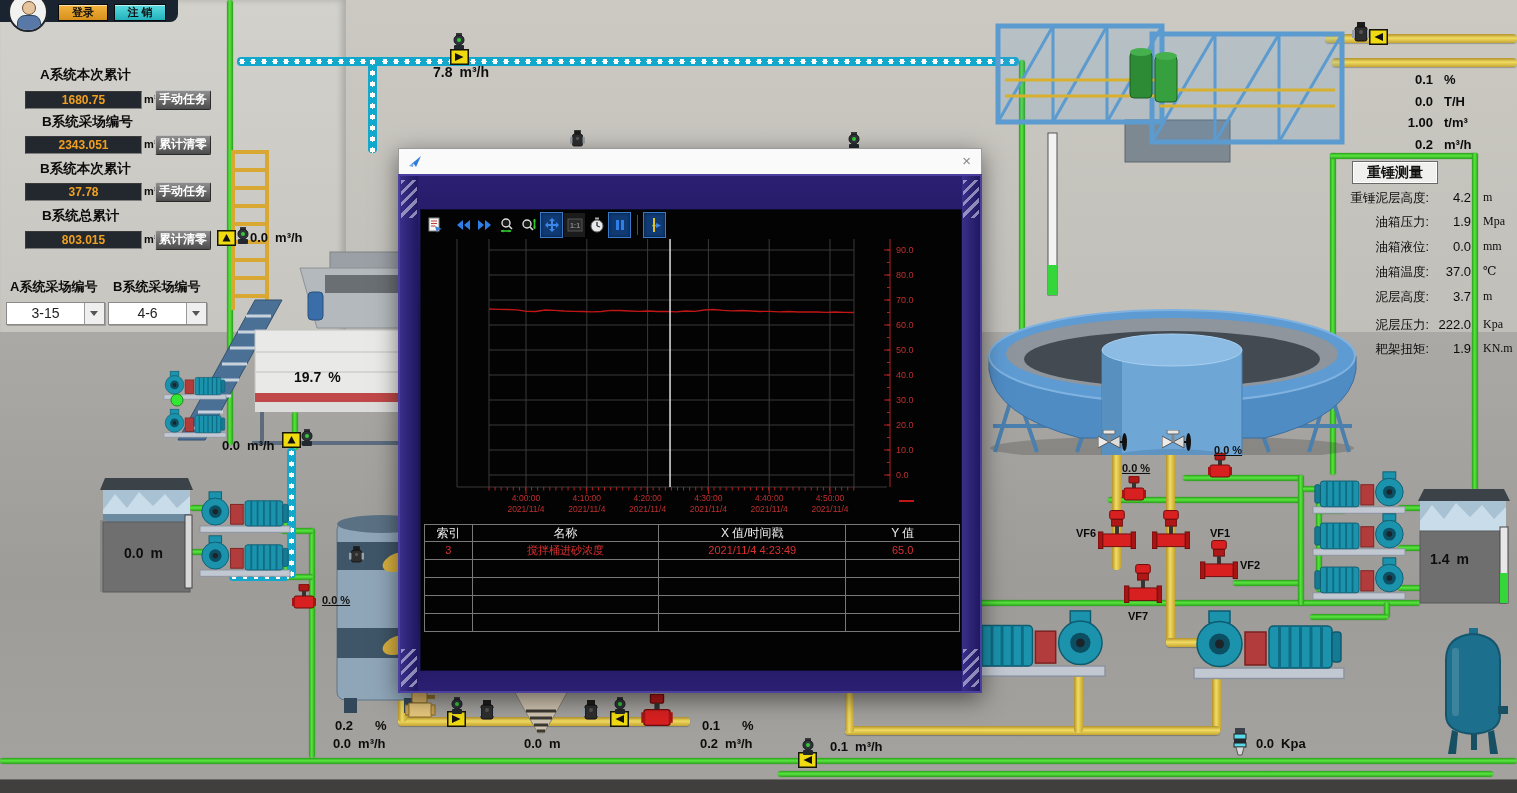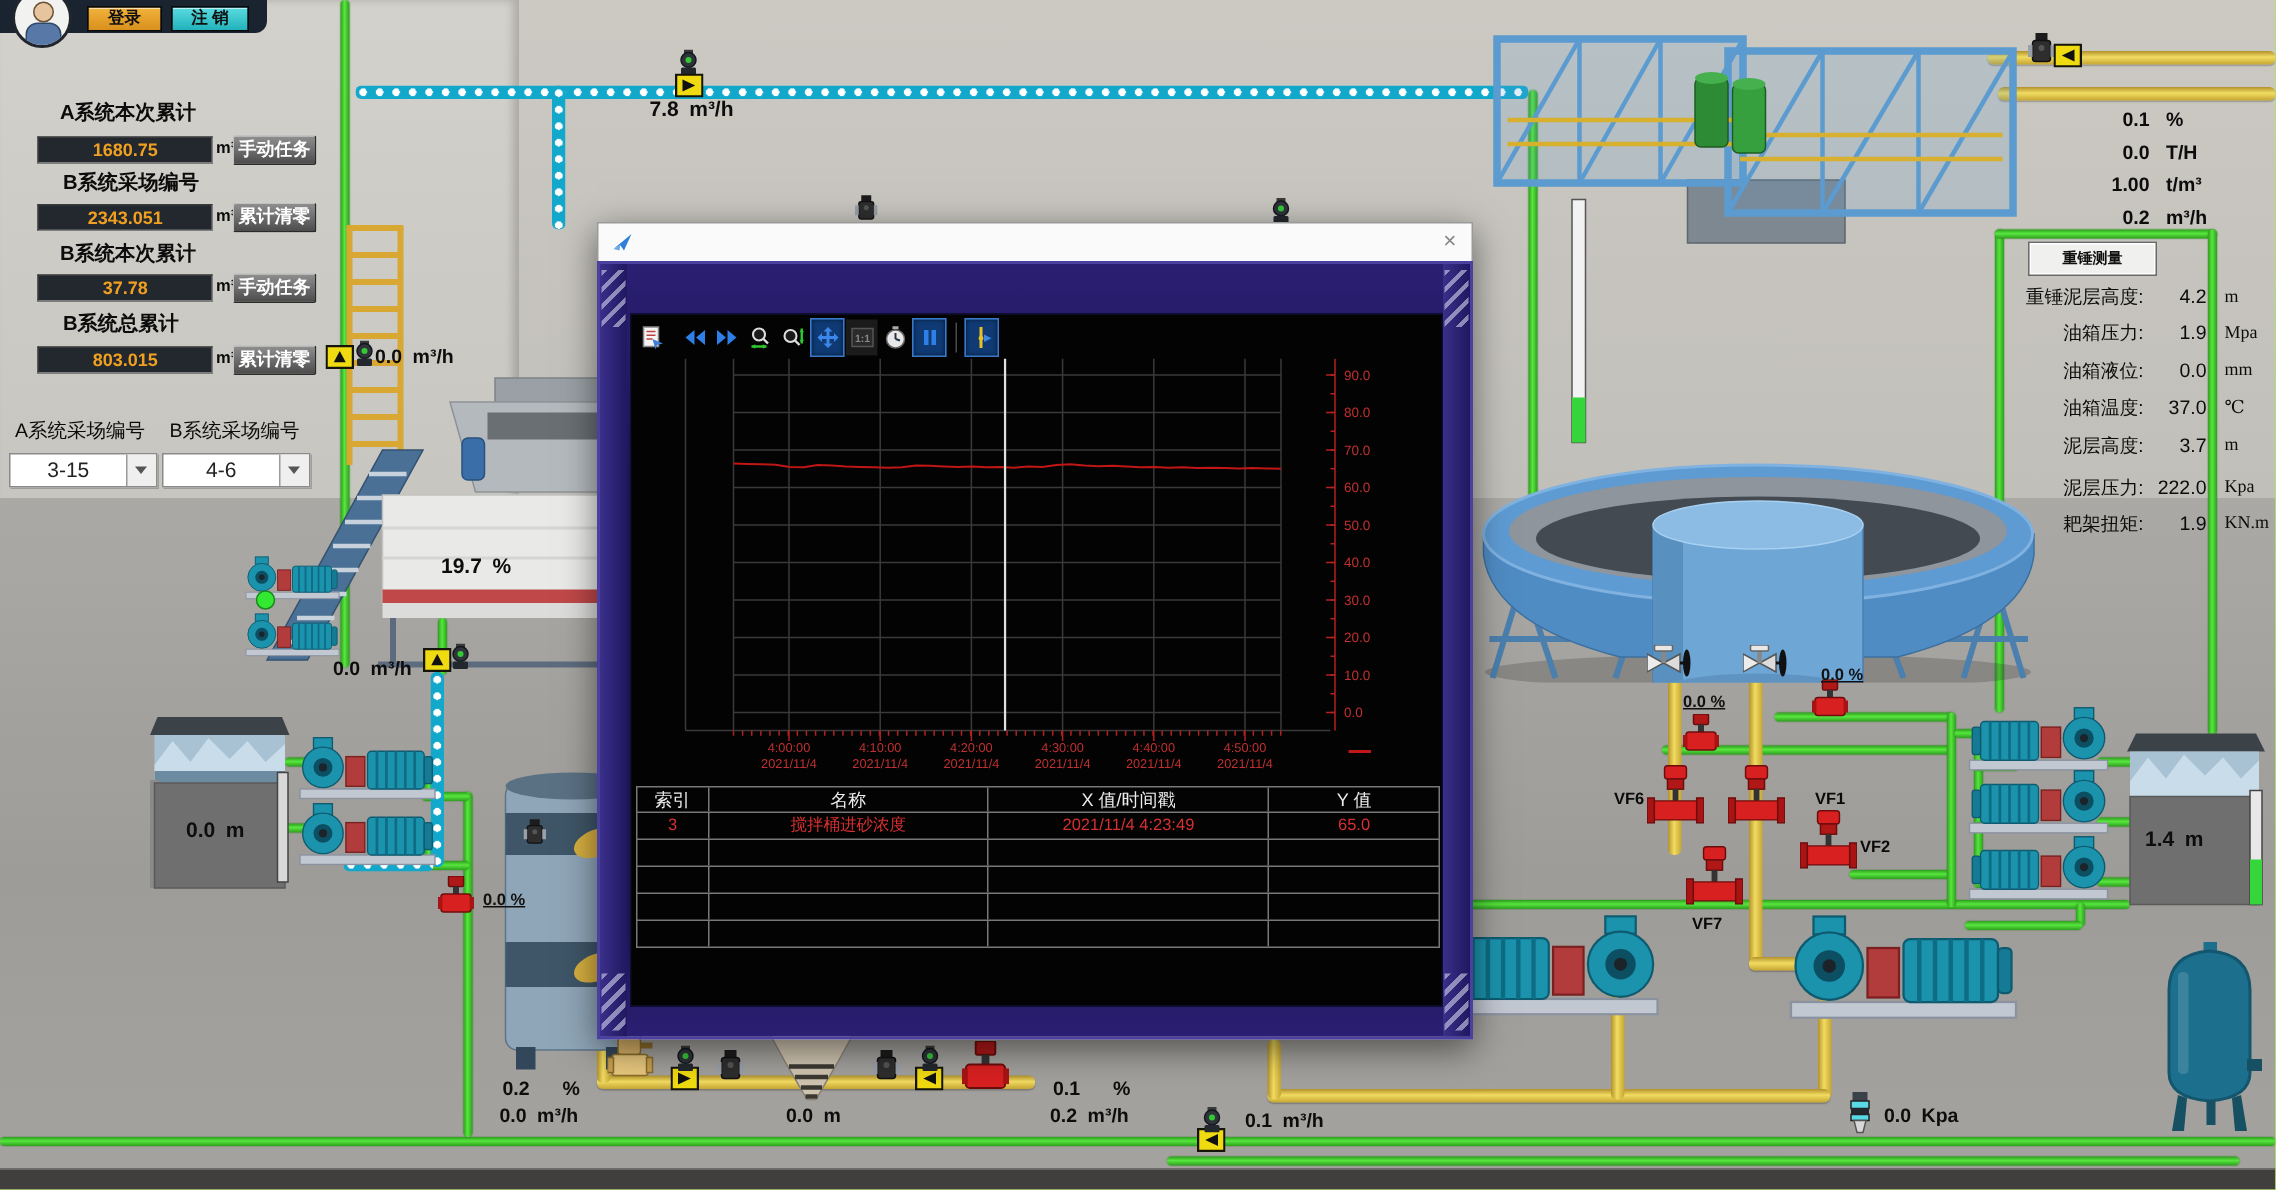--- a/index.html
+++ b/index.html
@@ -33,27 +33,27 @@
   #avatar .body{position:absolute;left:7px;top:21px;width:22px;height:14px;border-radius:8px 8px 0 0;background:#5878a8;border:1px solid #2e4866;}
   .tb-btn{position:absolute;top:4px;height:15px;line-height:15px;text-align:center;font-size:11px;font-weight:bold;color:#101010;border:1px solid #0a0a0a;box-shadow:inset 0 1px 0 rgba(255,255,255,.6);cursor:pointer;z-index:10;}
   #btn-login{left:58px;width:48px;background:linear-gradient(#f2b33c,#d8901c);}
   #btn-logout{left:114px;width:50px;background:linear-gradient(#5adce0,#22b2bc);}
   
   .stat-title{position:absolute;font-size:13.5px;font-weight:bold;color:#0c0c0c;z-index:8;}
   .vbox{position:absolute;width:115px;height:16px;line-height:16px;background:#23282e;border:1px solid #7e7e7e;border-top-color:#3a3a3a;border-left-color:#3a3a3a;color:#f0a020;font-size:12px;font-weight:bold;text-align:center;z-index:8;}
   .vunit{position:absolute;font-size:11px;font-weight:bold;color:#0c0c0c;z-index:8;}
   .btn3d{position:absolute;width:54px;height:18px;line-height:17px;text-align:center;color:#fff;font-size:12px;font-weight:bold;background:linear-gradient(#8e8e8e,#4c4c4c);border:1px solid #2a2a2a;border-top-color:#c2c2c2;border-left-color:#c2c2c2;border-radius:2px;cursor:pointer;z-index:8;}
   
-  .sel-label{position:absolute;font-size:13px;font-weight:normal;color:#0c0c0c;z-index:8;}
+  .sel-label{position:absolute;font-size:13px;font-weight:bold;color:#0c0c0c;z-index:8;}
   .sel{position:absolute;width:97px;height:21px;background:#fff;border:1px solid #8a8a8a;box-shadow:1px 1px 0 rgba(0,0,0,.2);z-index:8;display:flex;cursor:pointer;}
   .sel .val{flex:1;text-align:center;line-height:21px;font-size:14px;color:#222;}
   .sel .arr{width:19px;border-left:1px solid #9a9a9a;background:#efefef;position:relative;}
   .sel .arr:after{content:"";position:absolute;left:5px;top:8px;border:4px solid transparent;border-top:5px solid #555;}
   
-  #hammer-title{position:absolute;left:1352px;top:161px;width:84px;height:21px;line-height:21px;text-align:center;background:#f0f0ee;border:1px solid #6a6a6a;box-shadow:inset 0 0 0 1px #fff;font-size:10px;font-weight:bold;color:#111;z-index:8;cursor:pointer;}
+  #hammer-title{position:absolute;left:1352px;top:161px;width:84px;height:21px;line-height:21px;text-align:center;background:#f0f0ee;border:1px solid #6a6a6a;box-shadow:inset 0 0 0 1px #fff;font-size:14px;font-weight:bold;color:#111;z-index:8;cursor:pointer;}
   .hrow{position:absolute;left:1335px;width:180px;display:flex;font-weight:normal;z-index:8;}
   .hrow .hl{width:94px;text-align:right;font-size:12.5px;color:#0c0c0c;}
   .hrow .hv{width:42px;text-align:right;font-size:13px;color:#0c0c0c;}
   .hrow .hu{margin-left:12px;font-size:12px;color:#0c0c0c;font-family:"Liberation Serif","DejaVu Serif",serif;}
   .trrow{position:absolute;left:1393px;width:120px;display:flex;font-weight:bold;z-index:8;}
   .trrow .hv{width:40px;text-align:right;font-size:13px;color:#0c0c0c;}
   .trrow .hu{margin-left:11px;font-size:13px;color:#0c0c0c;}
   
   #fill-outer{position:absolute;left:13px;top:628px;width:257px;height:150px;background:#4a4a48;border:2px solid #5e5e5c;box-shadow:2px 2px 6px rgba(0,0,0,.4);z-index:8;}
   #fill-inner{position:absolute;left:13px;top:12px;width:227px;height:122px;background:#c9c7c1;border:1px solid #8e8e8c;}

